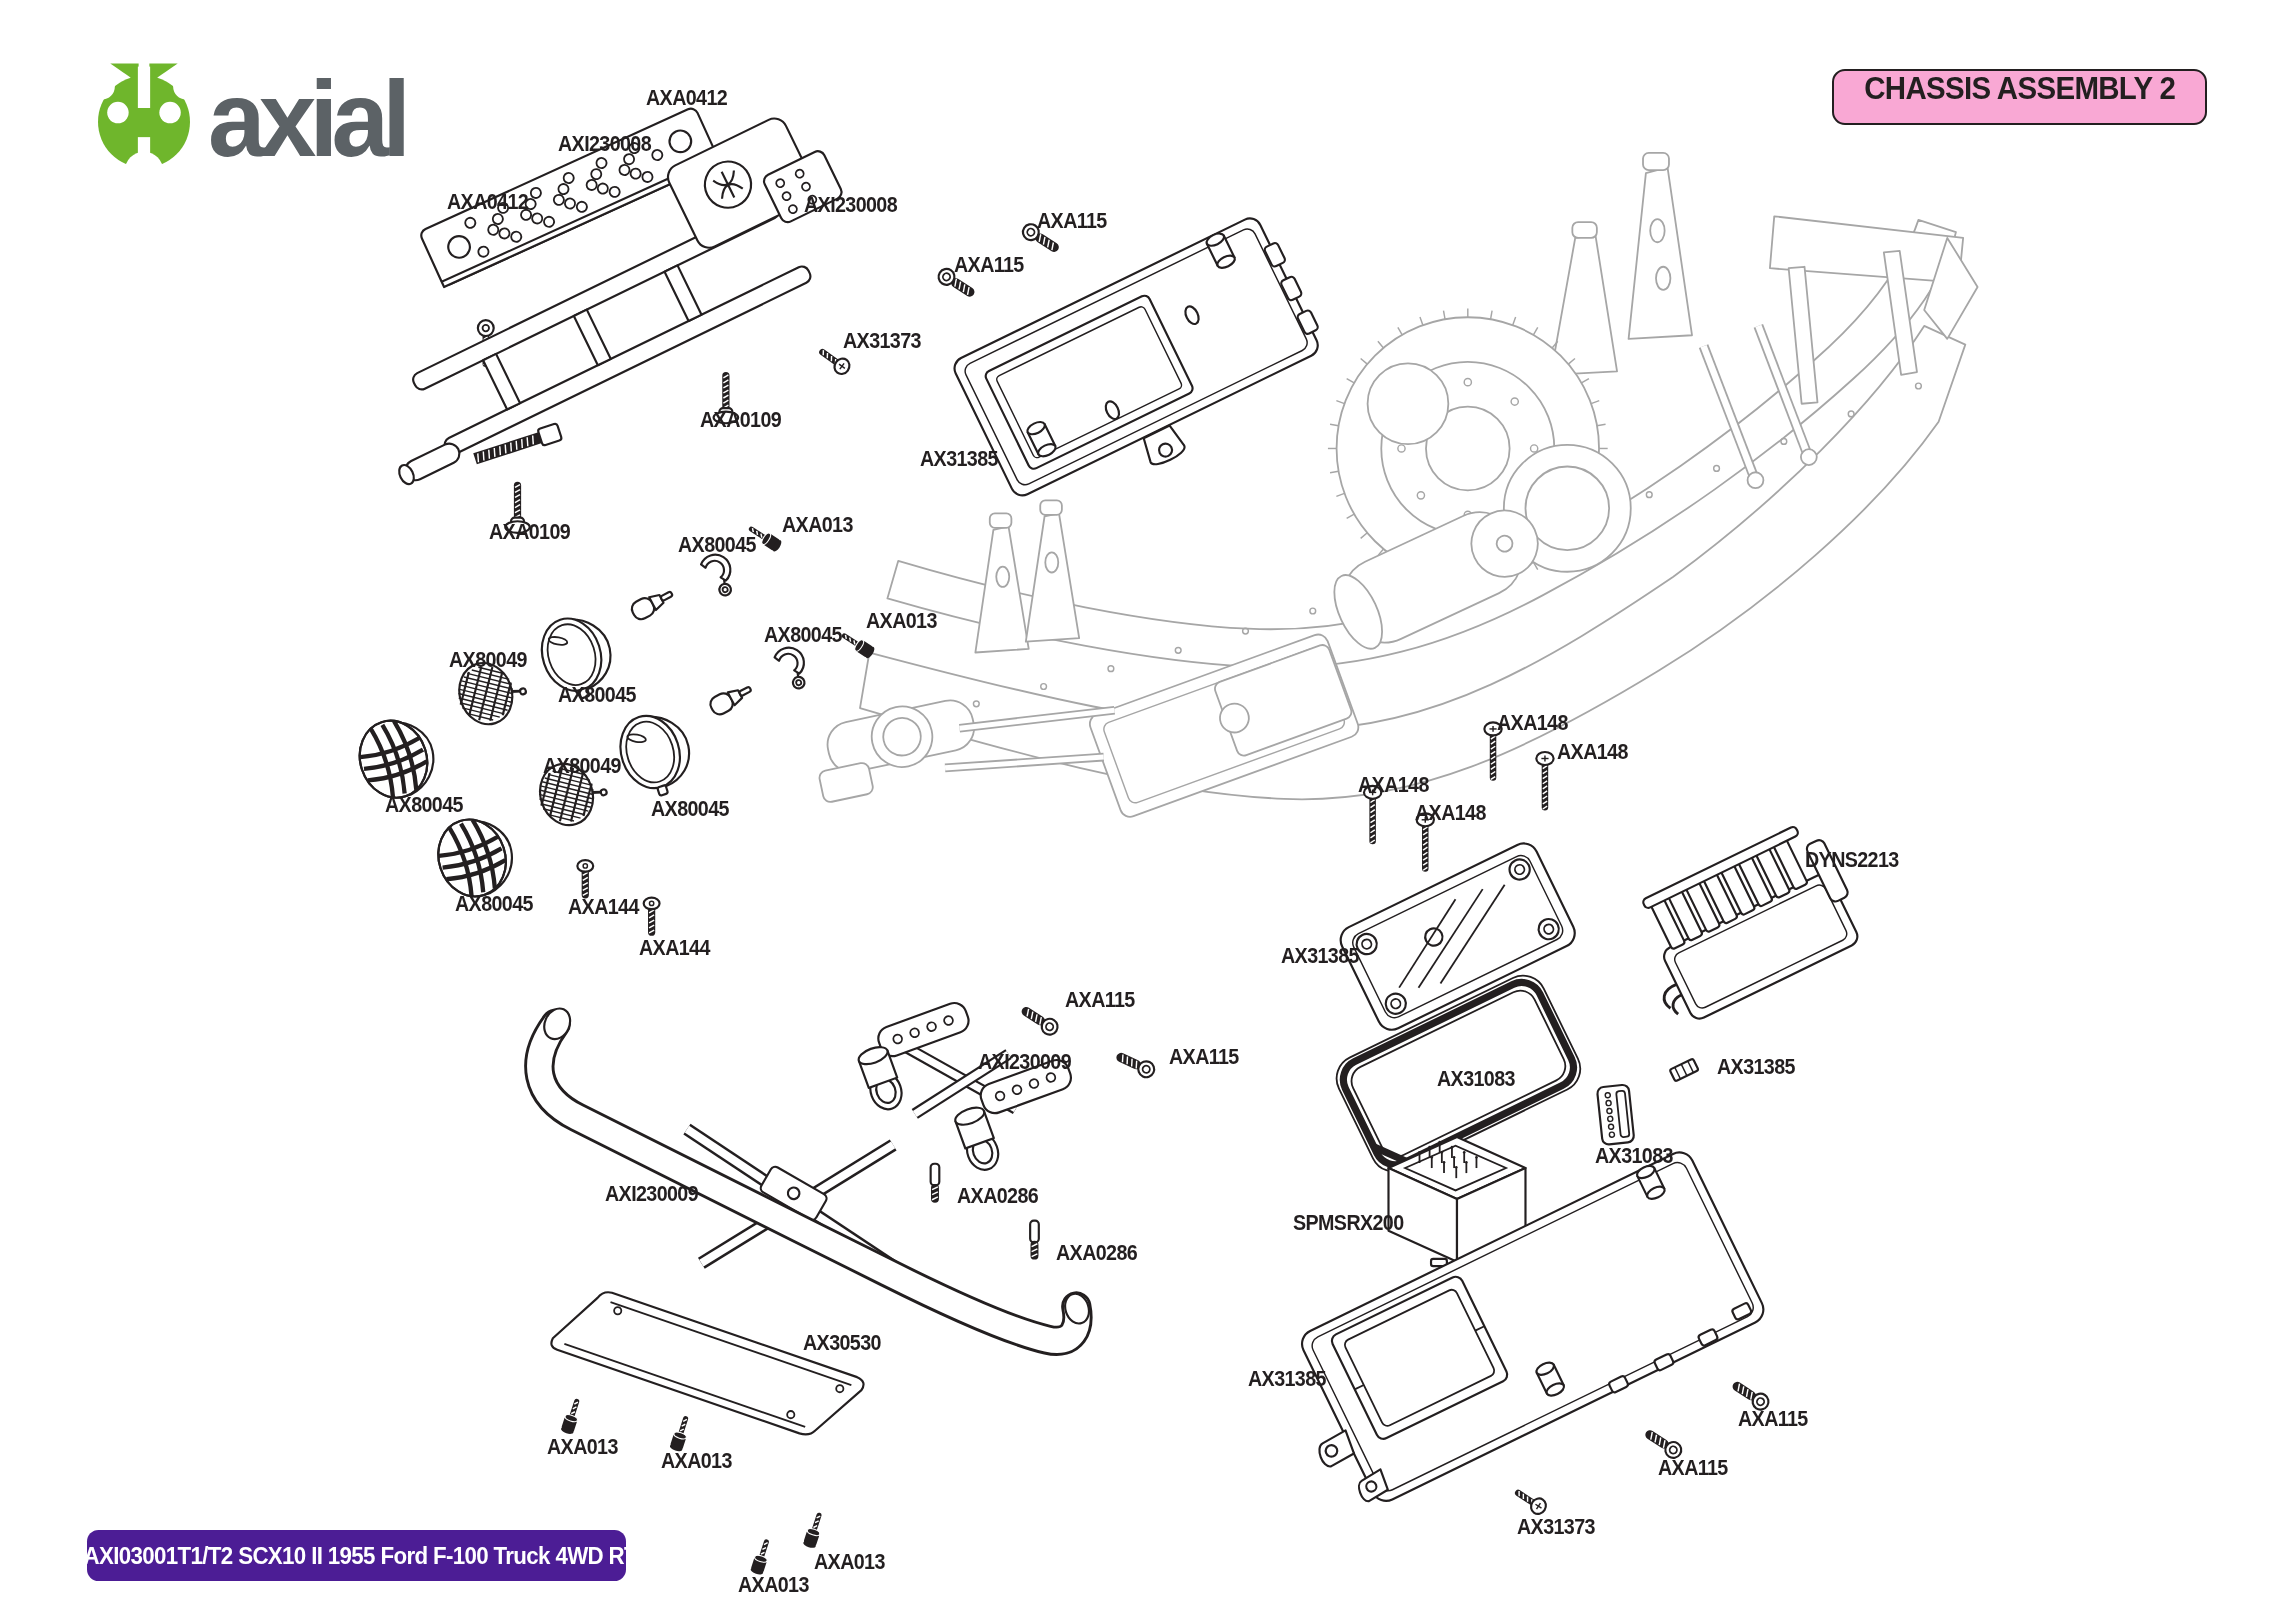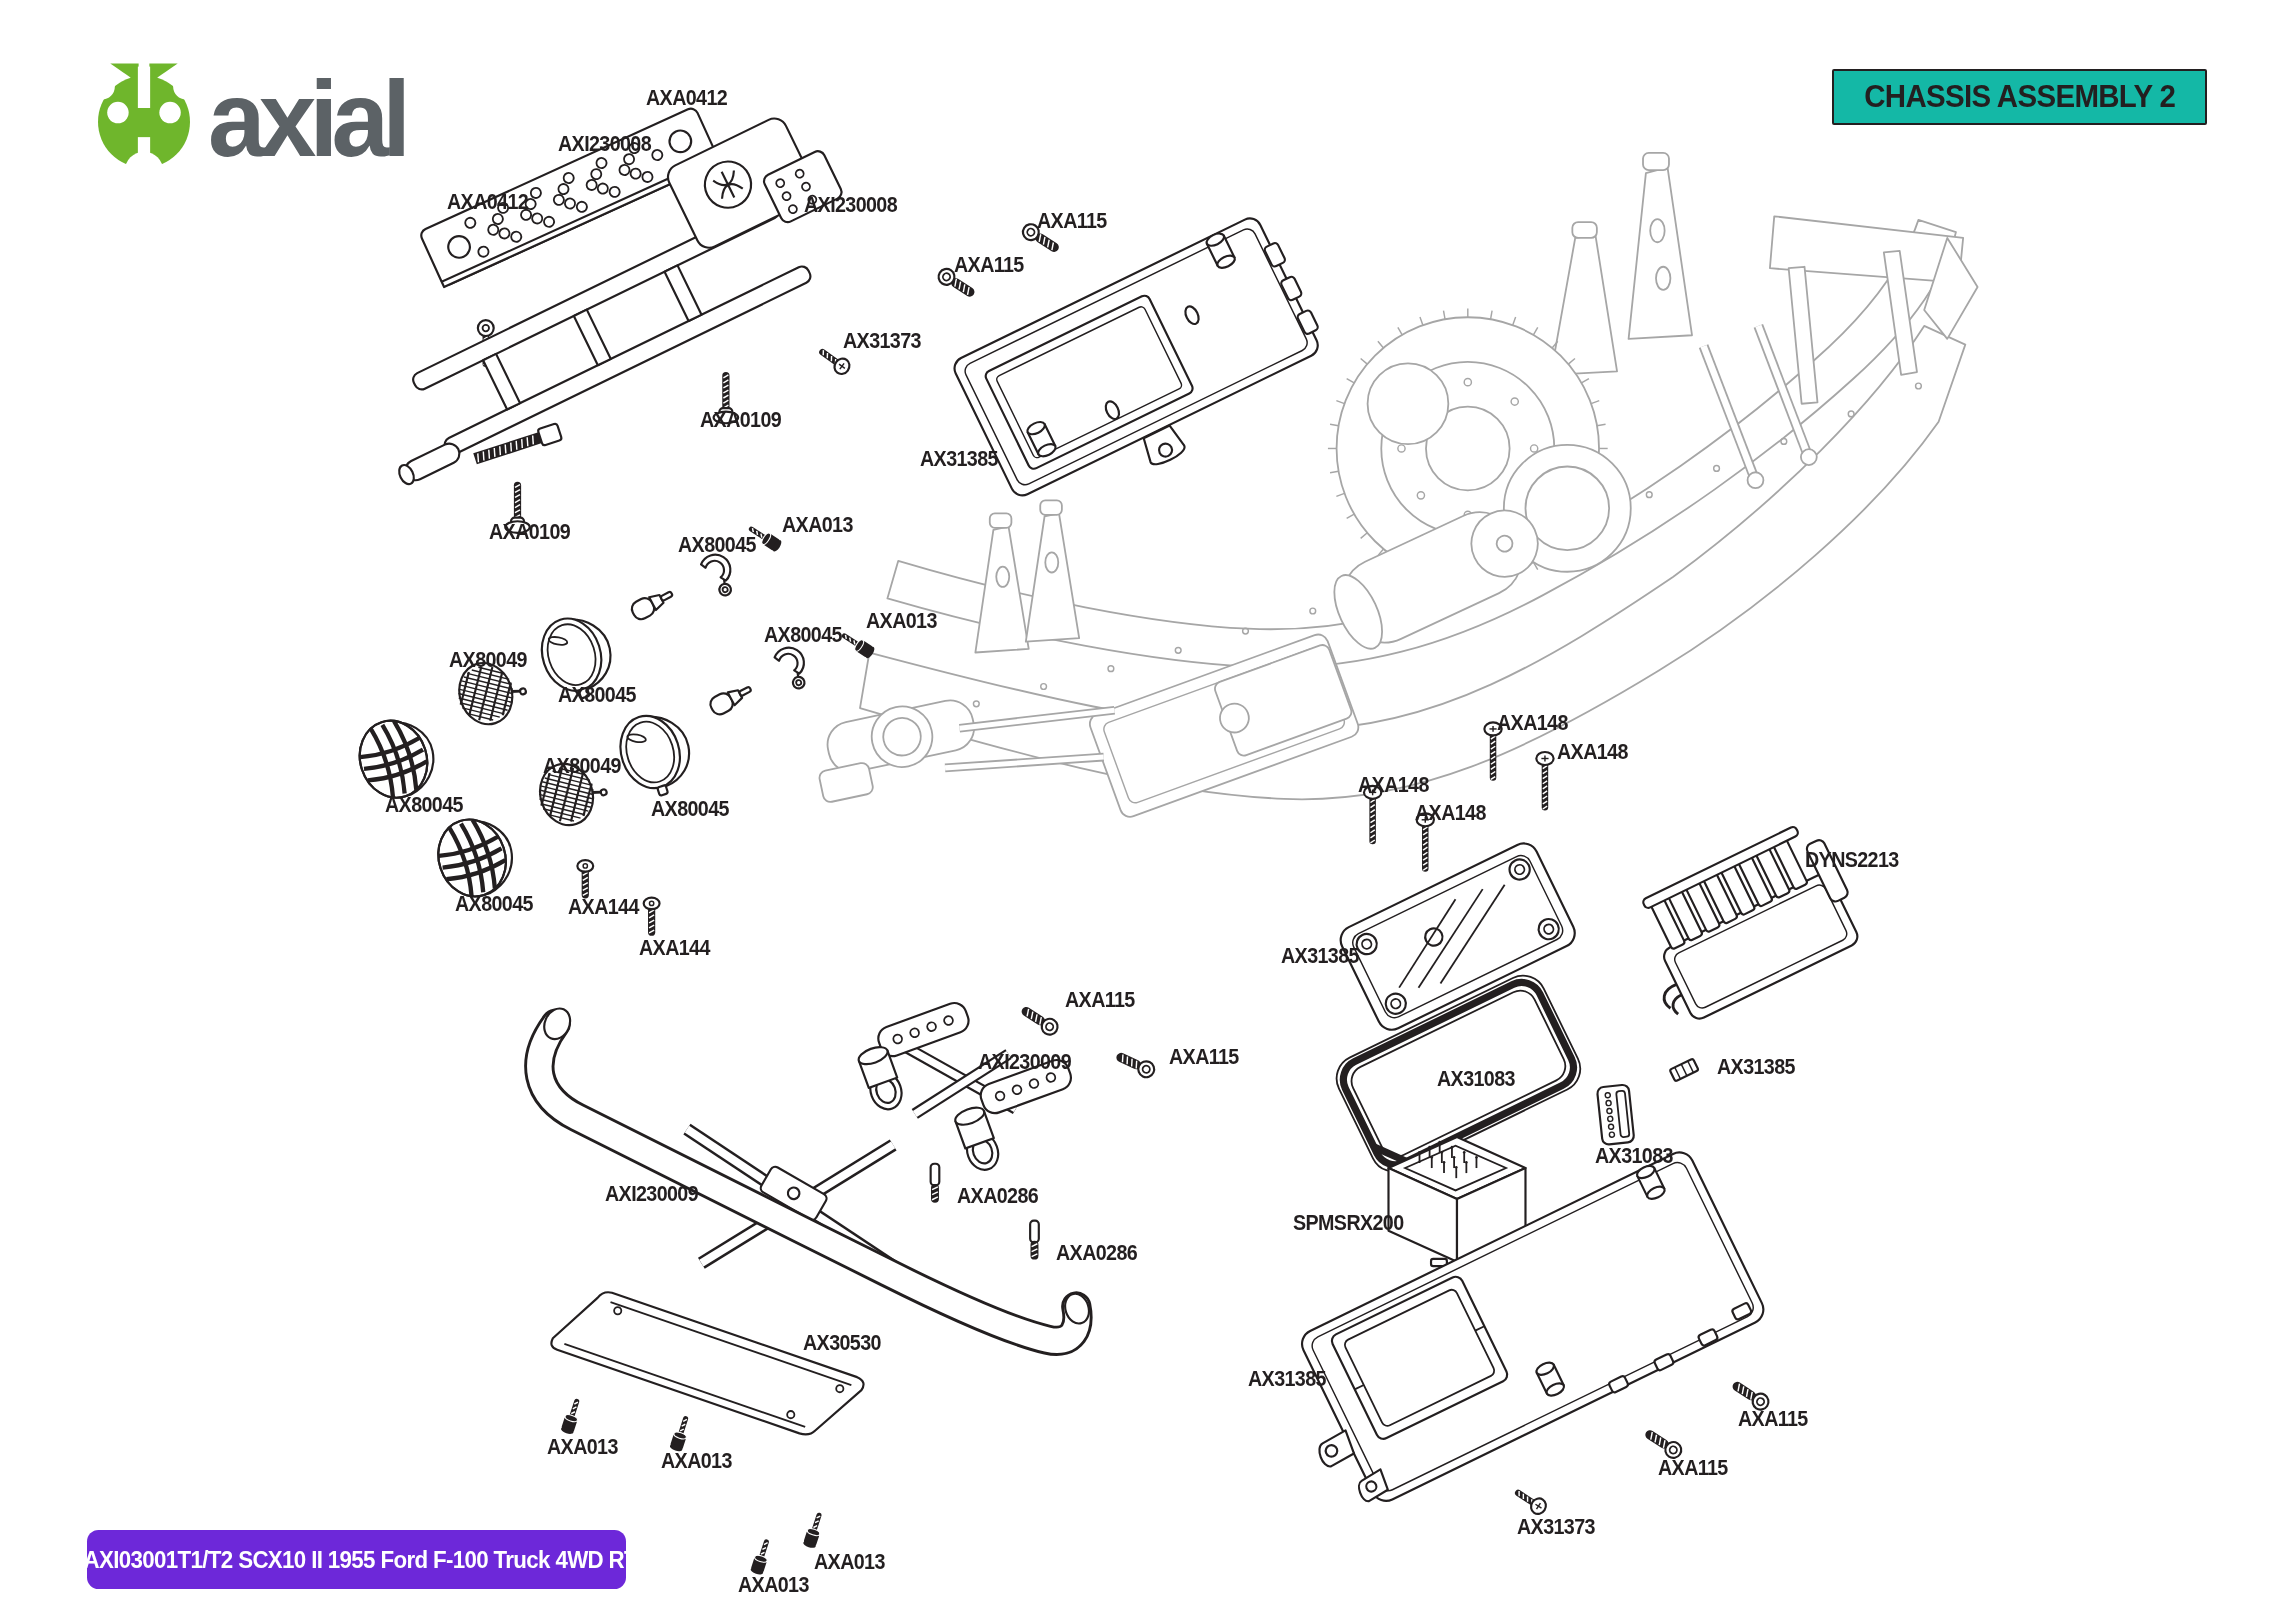--- a/index.html
+++ b/index.html
@@ -6,24 +6,24 @@
   #page{position:relative;width:2273px;height:1623px;background:#fff;overflow:hidden;
         font-family:"Liberation Sans",sans-serif;}
   #art{position:absolute;left:0;top:0;}
   #labels{position:absolute;left:16px;top:0;width:100%;height:100%;pointer-events:none;}
   .plabel{position:absolute;white-space:nowrap;font:700 22.4px "Liberation Sans",sans-serif;
           color:#231f20;letter-spacing:-0.7px;transform:scaleX(.88);transform-origin:left top;}
   #logo{position:absolute;left:90px;top:62px;display:flex;align-items:flex-start;}
   #wordmark{position:absolute;left:208px;top:56px;font:700 108px "Liberation Sans",sans-serif;
             color:#5c6266;letter-spacing:-7.2px;transform:scaleX(.96);transform-origin:left top;}
   #title-box{position:absolute;left:1832px;top:69px;width:371px;height:52px;border:2.9px solid #231f20;
-             border-radius:2px;background:#14b8a6;display:flex;align-items:center;justify-content:center;}
+             border-radius:13px;background:#f9a8d4;display:flex;justify-content:center;}
   #title-box span{font:700 31px "Liberation Sans",sans-serif;color:#231f20;letter-spacing:-0.7px;
                   transform:scaleX(.95);}
-  #footer-box{position:absolute;left:87px;top:1530px;width:539px;height:59px;background:#6d28d9;
+  #footer-box{position:absolute;left:87px;top:1530px;width:539px;height:51px;background:#4c1d95;
               border-radius:11.5px;display:flex;align-items:center;justify-content:center;}
   #footer-box span{font:700 24px "Liberation Sans",sans-serif;color:#fff;letter-spacing:-0.7px;
                    transform:scaleX(.93);white-space:nowrap;}
 </style>
 </head>
 <body>
 
 <div id="page">
 
   <svg id="art" width="2273" height="1623" viewBox="0 0 3151 2251">

